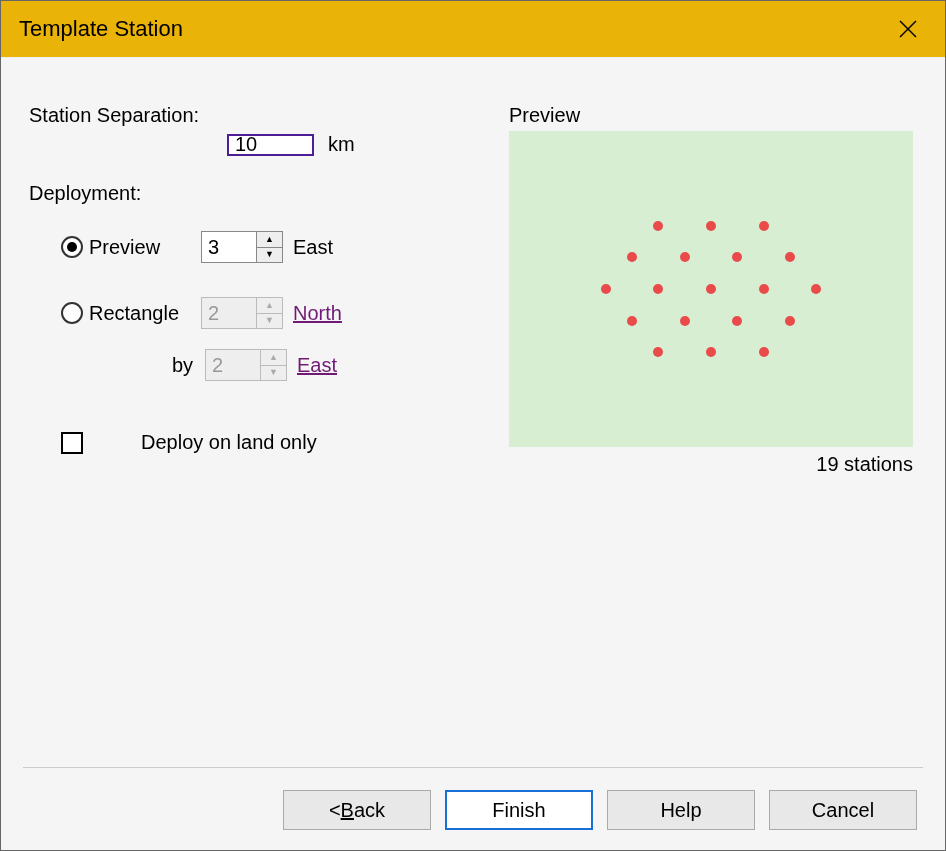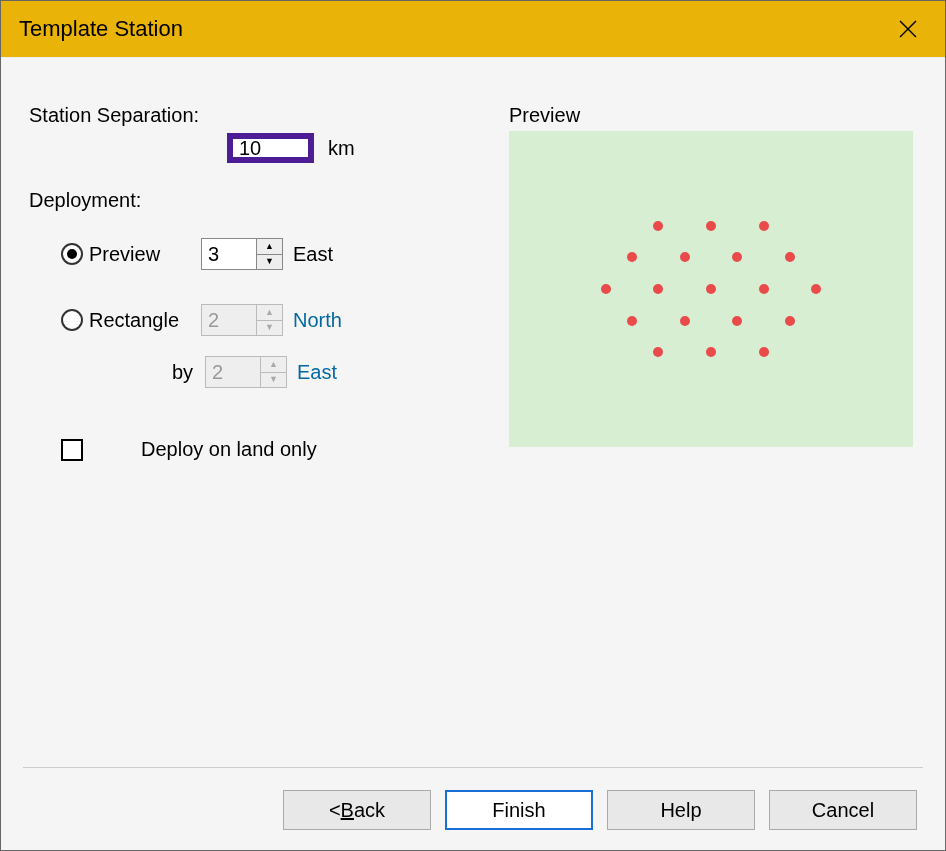--- a/index.html
+++ b/index.html
@@ -46,22 +46,22 @@
   }
   .columns { display:flex; }
   .left-col { width: 480px; }
   .right-col { flex:1; }
 
   .lbl { font-size:20px; }
 
   .sep-row { display:flex; align-items:center; margin-bottom:14px;}
   .sep-label { width:198px; }
   .sep-input {
-    width:87px; height:30px;
-    border:6px solid #4c1d95;
+    width:87px; height:22px;
+    border:2px solid #4c1d95;
     background:#fff;
     font-size:20px;
     padding:0 6px;
   }
   .unit { margin-left:14px; font-size:20px; }
 
   .deploy-label { margin-top:26px; margin-bottom:22px; }
 
   .radio-row {
     display:flex; align-items:center;
@@ -96,21 +96,21 @@
   .spin-btns { display:flex; flex-direction:column; width:26px; border-left:1px solid #888;}
   .spinner.disabled .spin-btns{ border-left-color:#bbb;}
   .spin-btn {
     flex:1; background:#eee; display:flex;align-items:center;justify-content:center;
     cursor:pointer; font-size:9px; line-height:1;
   }
   .spin-btn:first-child{ border-bottom:1px solid #888;}
   .spinner.disabled .spin-btn{ cursor:default; color:#aaa;}
   .spinner.disabled .spin-btn:first-child{ border-bottom-color:#bbb;}
   .suffix { margin-left:10px; font-size:20px; }
-  .suffix.disabled{ color:#0369a1; }
+  .suffix.disabled{ color:#701a75;text-decoration:underline; }
 
   .by-row { display:flex; align-items:center; margin-left:32px; margin-top:12px; height:40px;}
   .by-label { width:144px; text-align:right; padding-right:12px; font-size:20px;}
 
   .checkbox-row{ display:flex; align-items:center; margin-left:32px; margin-top:46px;}
   .checkbox{
     width:22px;height:22px;border:2px solid #000;background:#fff;margin-right:10px;cursor:pointer;
   }
   .checkbox-label{font-size:20px;cursor:pointer;margin-left:48px;}
 
@@ -231,20 +231,21 @@
             <div class="dot" style="left: 63%; top: 50%; background: rgb(233, 75, 75);"></div>
             <div class="dot" style="left: 76%; top: 50%; background: rgb(233, 75, 75);"></div>
             <div class="dot" style="left: 30.5%; top: 60%; background: rgb(233, 75, 75);"></div>
             <div class="dot" style="left: 43.5%; top: 60%; background: rgb(233, 75, 75);"></div>
             <div class="dot" style="left: 56.5%; top: 60%; background: rgb(233, 75, 75);"></div>
             <div class="dot" style="left: 69.5%; top: 60%; background: rgb(233, 75, 75);"></div>
             <div class="dot" style="left: 37%; top: 70%; background: rgb(233, 75, 75);"></div>
             <div class="dot" style="left: 50%; top: 70%; background: rgb(233, 75, 75);"></div>
             <div class="dot" style="left: 63%; top: 70%; background: rgb(233, 75, 75);"></div>
           </div>
+        <div class="station-count">19 stations</div>
       </div>
 
     </div>
 
     <div class="button-sep"></div>
     <div class="button-row">
       <div class="btn">
         <span>&lt; </span>
           <span class="mn">B</span>
           <span>ack</span>

